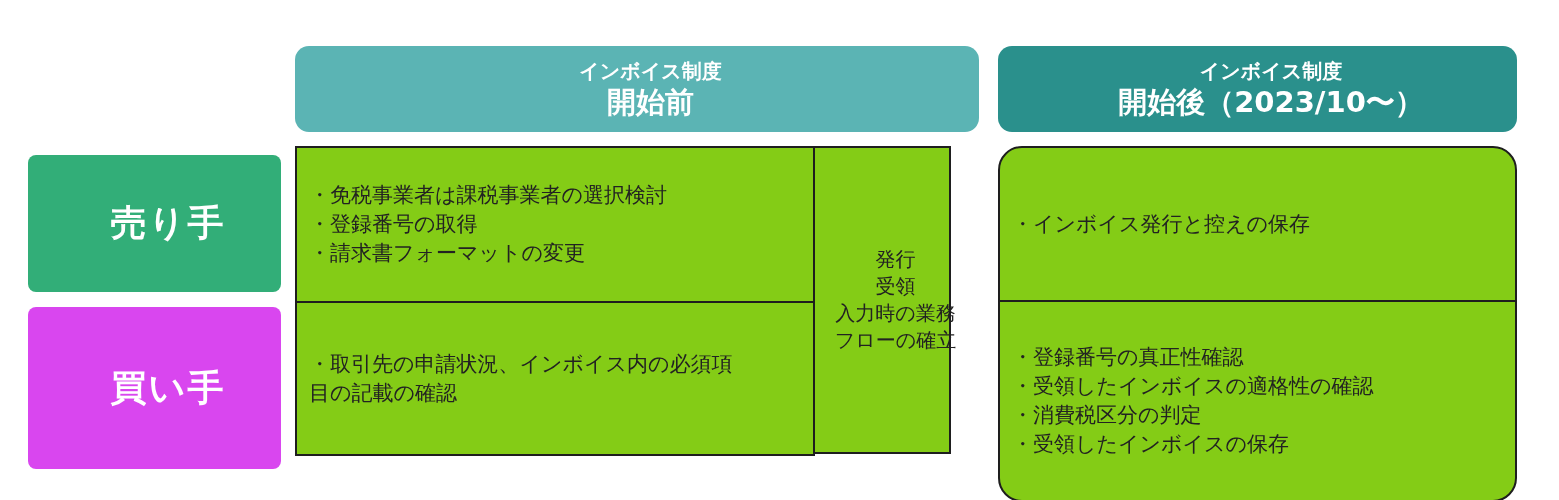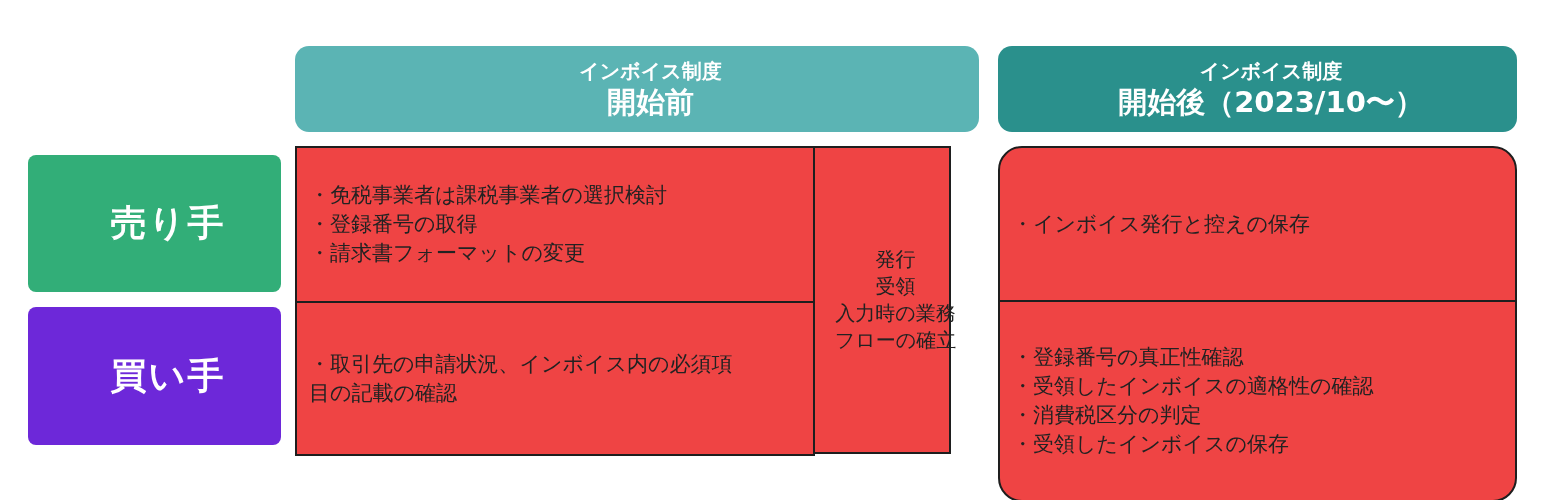--- a/index.html
+++ b/index.html
@@ -5,21 +5,21 @@
   html, body { margin:0; padding:0; background:#ffffff; }
   body { width:1559px; height:500px; position:relative; overflow:hidden;
          font-family:"DejaVu Sans", "Liberation Sans", sans-serif; color:#222; }
   .abs { position:absolute; box-sizing:border-box;padding-left:27px; }
   .hdr { border-radius:14px; color:#fff; text-align:center; display:flex; flex-direction:column;
          justify-content:center; align-items:center; }
   .hdr .sub { font-size:20px; font-weight:bold; line-height:26px; }
   .hdr .main { font-size:29px; font-weight:bold; line-height:36px; }
   .role { border-radius:8px; color:#fff; font-size:36px; font-weight:bold; display:flex;
           align-items:center; justify-content:center; letter-spacing:2px; }
-  .box { border:2px solid #1e1e1e; background:#ef4444; }
+  .box { border:2px solid #1e1e1e; background:#84cc16; }
   .cell { position:absolute; left:0; right:0; display:flex; flex-direction:column; justify-content:center;
           padding:0 0 0 12px; font-size:21px; line-height:29px; box-sizing:border-box; }
   .divider { position:absolute; left:0; right:0; height:2px; background:#1e1e1e; }
   .mid { display:flex; flex-direction:column; justify-content:center; align-items:center;
          font-size:20px; line-height:27px; text-align:center; }
   .line { white-space:nowrap; }
 </style>
 </head>
 <body>
 
@@ -28,21 +28,21 @@
   <div class="main">開始前</div>
 </div>
 <div class="abs hdr" style="left:998px; top:46px; width:519px; height:86px; background:#2A908C;">
   <div class="sub">インボイス制度</div>
   <div class="main">開始後（2023/10〜）</div>
 </div>
 
 <div class="abs role" style="left:28px; top:155px; width:253px; height:137px; background:#32AE78;">
   <span>売り手</span>
 </div>
-<div class="abs role" style="left:28px; top:307px; width:253px; height:138px; background:#6d28d9;">
+<div class="abs role" style="left:28px; top:307px; width:253px; height:162px; background:#d946ef;">
   <span>買い手</span>
 </div>
 
 <div class="abs box" style="left:295px; top:146px; width:520px; height:310px;">
   <div class="cell" style="top:0; height:153px;">
     <div class="line">・免税事業者は課税事業者の選択検討</div>
     <div class="line">・登録番号の取得</div>
     <div class="line">・請求書フォーマットの変更</div>
   </div>
   <div class="divider" style="top:153px;"></div>

